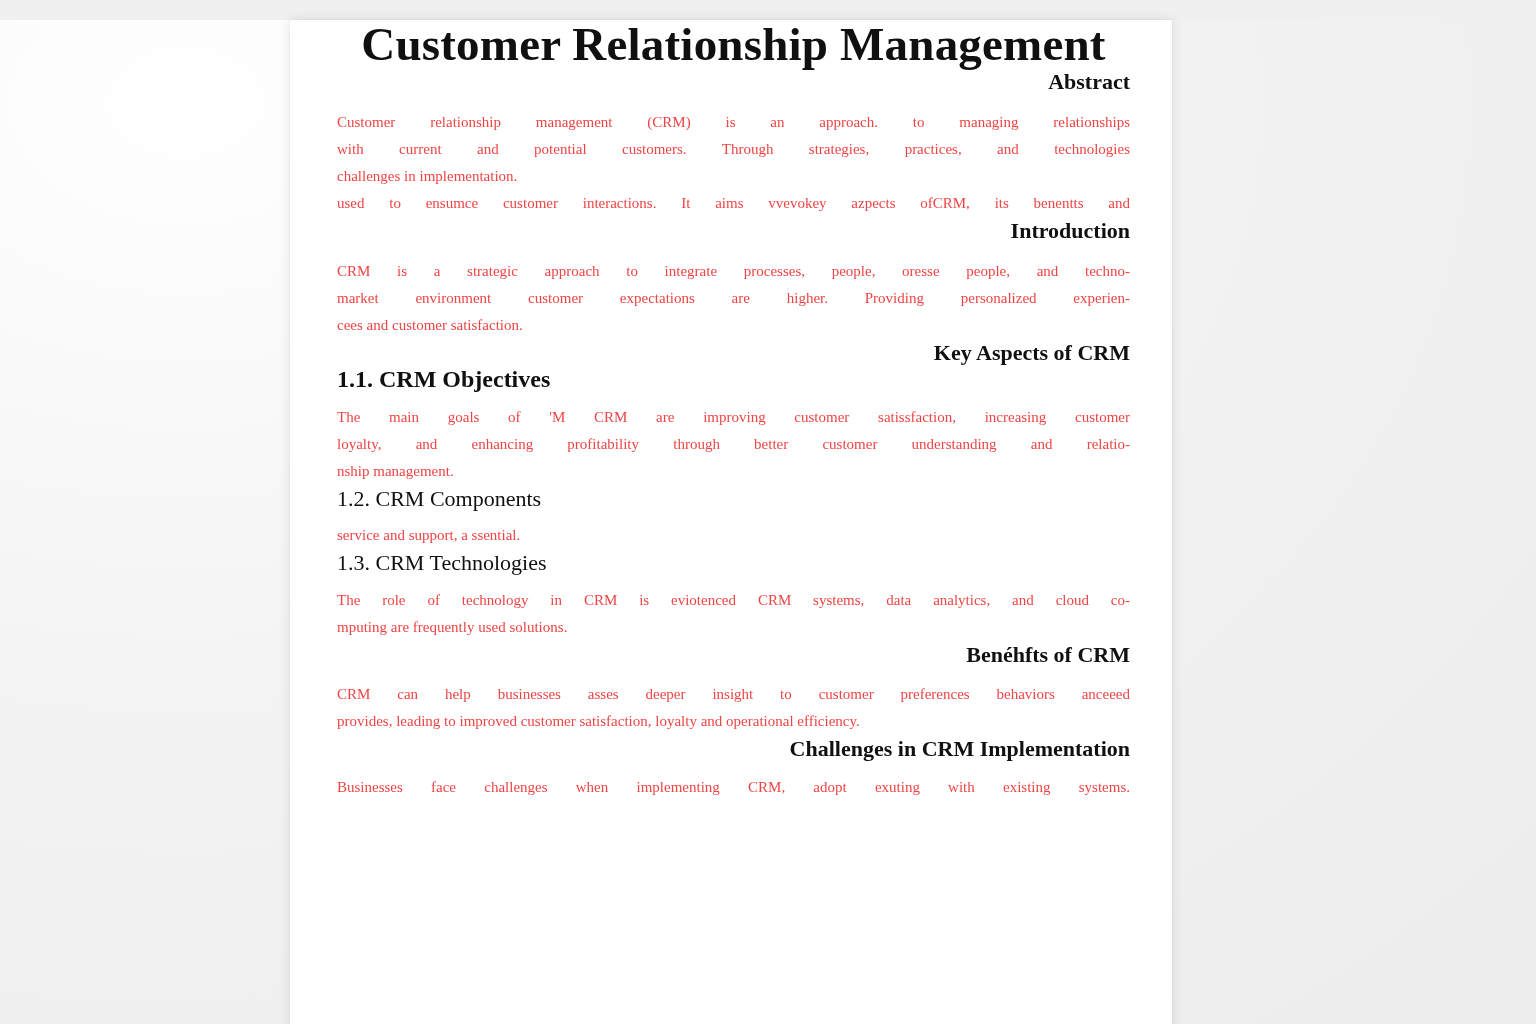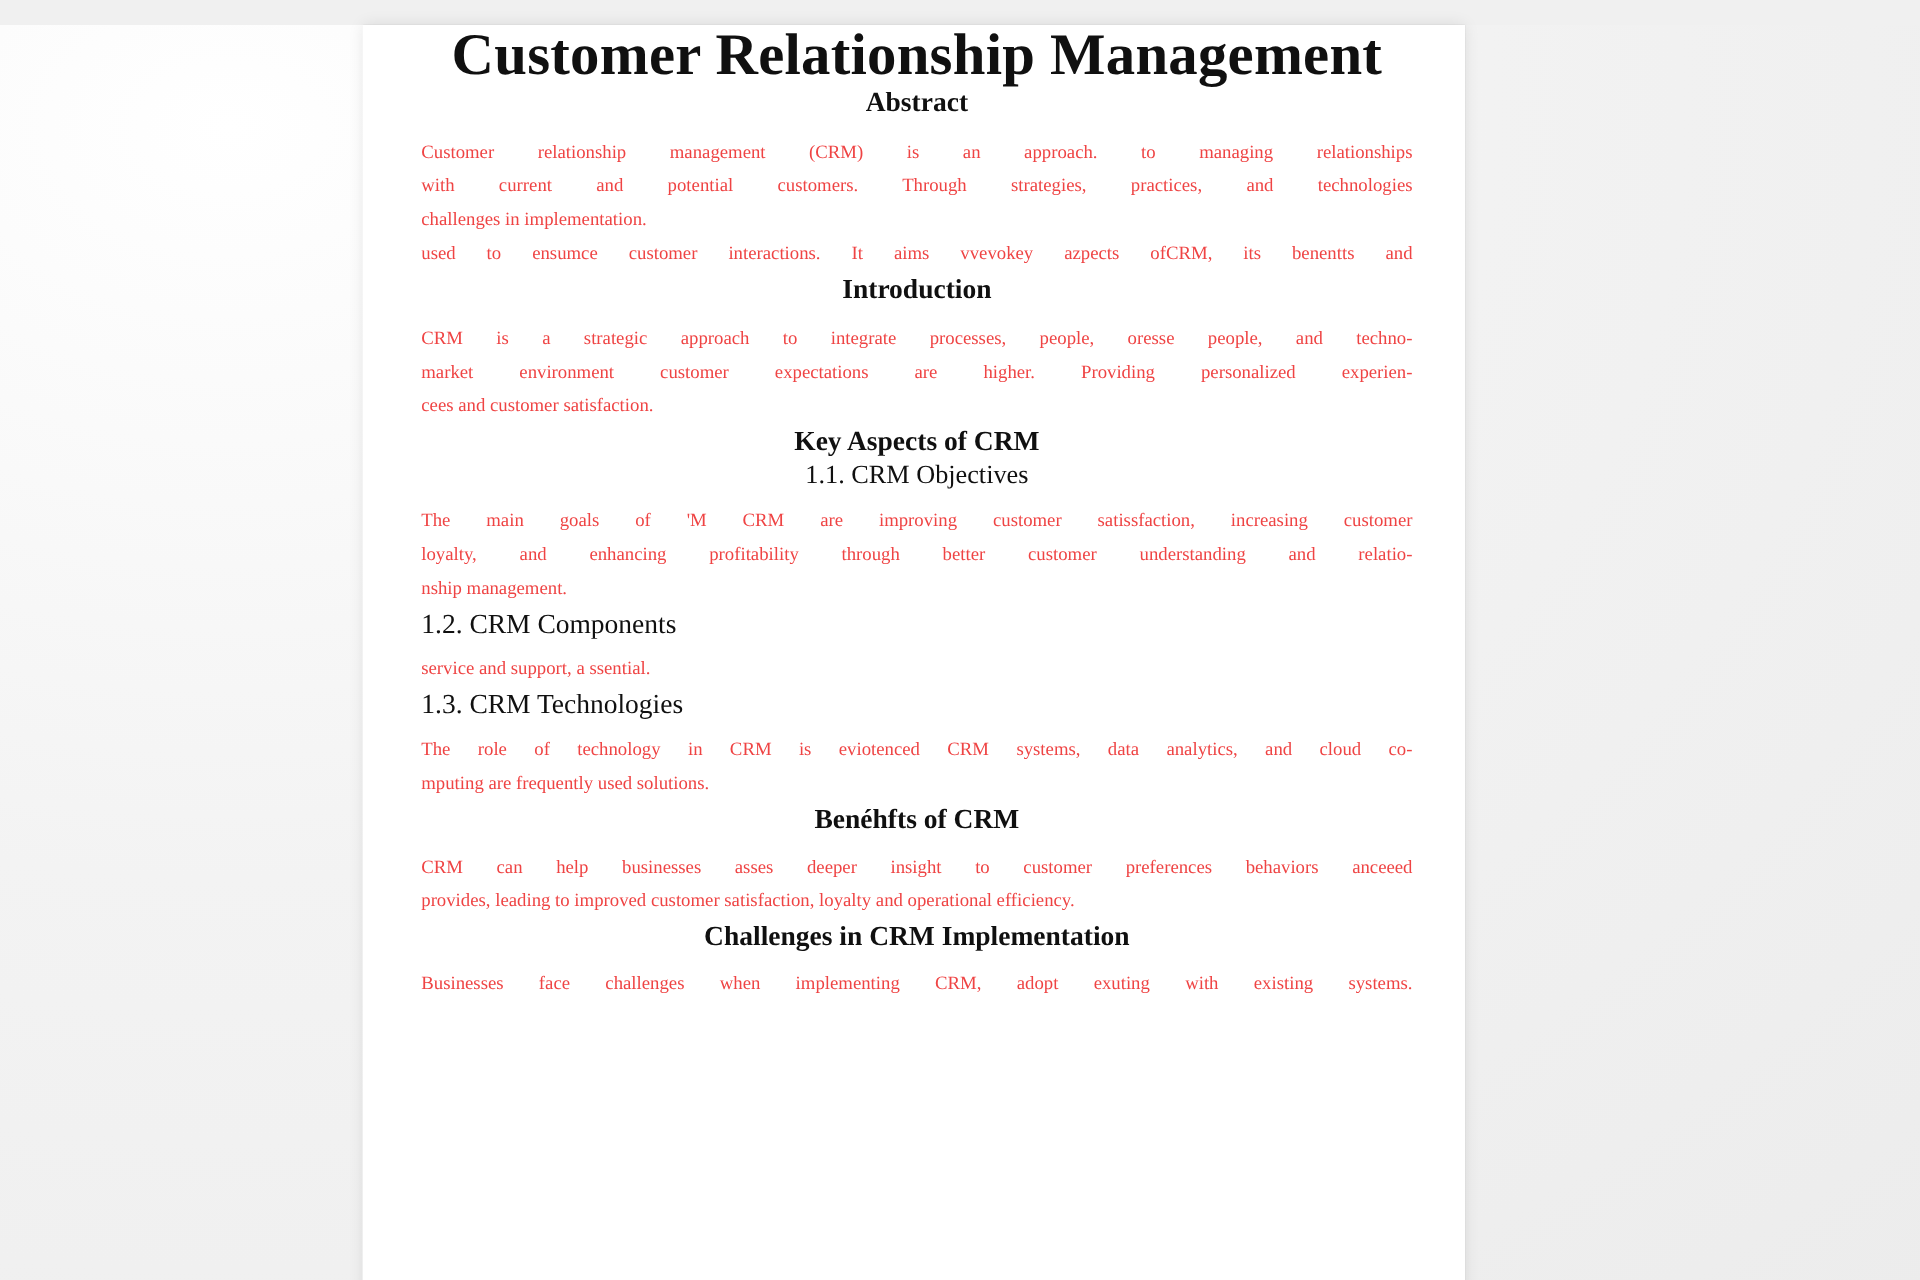--- a/index.html
+++ b/index.html
@@ -19,28 +19,28 @@
     box-shadow: 0 0 12px rgba(0,0,0,0.10), 0 0 1px rgba(0,0,0,0.12);
     padding: 0 42px 0 47px;
     color: #141414;
   }
   h1.doc-title {
     margin: 20px 0 0 0; text-align: center;
     font-size: 47px; line-height: 48px; font-weight: bold;
     letter-spacing: 0.2px; color: #101010;
   }
   h2.center-heading {
-    margin: 0; text-align: center;
+    margin: 0; text-align: right;
     font-size: 22px; line-height: 27px; font-weight: bold; color: #101010;
   }
   h3.sub-heading {
     margin: 0; text-align: left;
     font-size: 22px; line-height: 27px; font-weight: normal; color: #101010;
   }
-  h3.sub-heading.bold { font-weight: normal; font-size: 21px; text-align: center; }
+  h3.sub-heading.bold { font-weight: bold; font-size: 24px; }
   .para { margin: 0; font-size: 15px; line-height: 27px; color: #ef4444; }
   .para .line { text-align: justify; text-justify: inter-word; }
   .para .line.full { text-align-last: justify; }
   
   .h-abstract { margin-top: 38px; }
   .p-abstract { margin-top: 14px; }
   .h-intro    { margin-top: 24px; }
   .p-intro    { margin-top: 14px; }
   .h-key      { margin-top: 20px; }
   .h-obj      { margin-top: 13px; }

